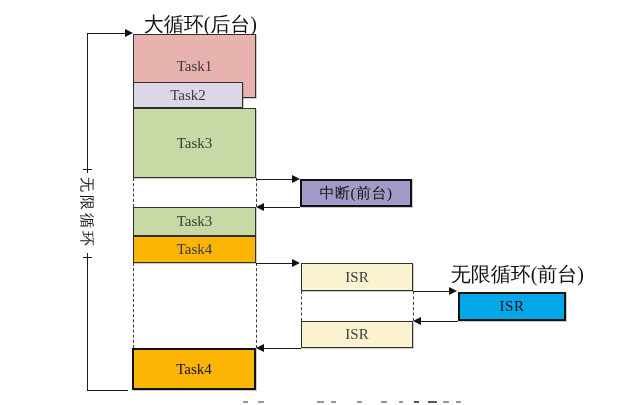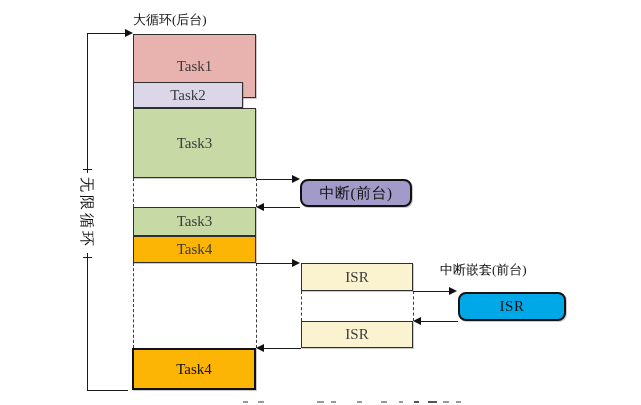--- a/index.html
+++ b/index.html
@@ -16,36 +16,36 @@
   .ah-l{position:absolute;width:0;height:0;border-top:4px solid transparent;border-bottom:4px solid transparent;border-right:8px solid #111;}
   
   .vdash{position:absolute;width:0;border-left:1px dashed #3a3a3a;}
   
   .box{
     position:absolute;box-sizing:border-box;border:1px solid #2f2f2f;
     display:flex;align-items:center;justify-content:center;
     font-size:15px;color:#3b3b3b;box-shadow:1px 1px 0 rgba(110,110,110,0.35);
   }
   .box.thick{border-width:2px;border-color:#111;color:#111;}
-  .cn{color:#111;letter-spacing:0.5px;border-radius:8px;}
-  .label{position:absolute;font-size:13px;color:#111;text-align:left;}
+  .cn{color:#111;letter-spacing:0.5px;}
+  .label{position:absolute;font-size:20px;color:#111;text-align:right;}
   .loop-label{
     position:absolute;left:86px;top:213px;transform:translate(-50%,-50%) rotate(90deg);
     transform-origin:center center;white-space:nowrap;background:#ffffff;
     padding:0 4px;font-size:15px;color:#111;letter-spacing:3px;
   }
   .frag{position:absolute;top:401px;height:2px;background:#9a9a9a;}
   .frag.dark{background:#555;}
 </style>
 </head>
 <body>
 
 <div class="label" style="left:133px;top:11px;width:124px;">大循环(后台)</div>
 
-<div class="label" style="left:440px;top:261px;width:144px;">中断嵌套(前台)</div>
+<div class="label" style="left:440px;top:261px;width:144px;">无限循环(前台)</div>
 
 <div class="vline" style="left:87px;top:34px;height:356px;"></div>
 <div class="hline" style="left:87px;top:33px;width:40px;"></div>
 <div class="ah-r" style="left:125px;top:29px;"></div>
 <div class="hline" style="left:87px;top:390px;width:41px;"></div>
 <div class="tick" style="left:83px;top:169px;"></div>
 <div class="tick" style="left:83px;top:257px;"></div>
 <div class="loop-label">无限循环</div>
 
 <div class="box" style="left: 133px; top: 34px; width: 123px; height: 64px; background-color: rgb(232, 178, 174);">Task1</div>

